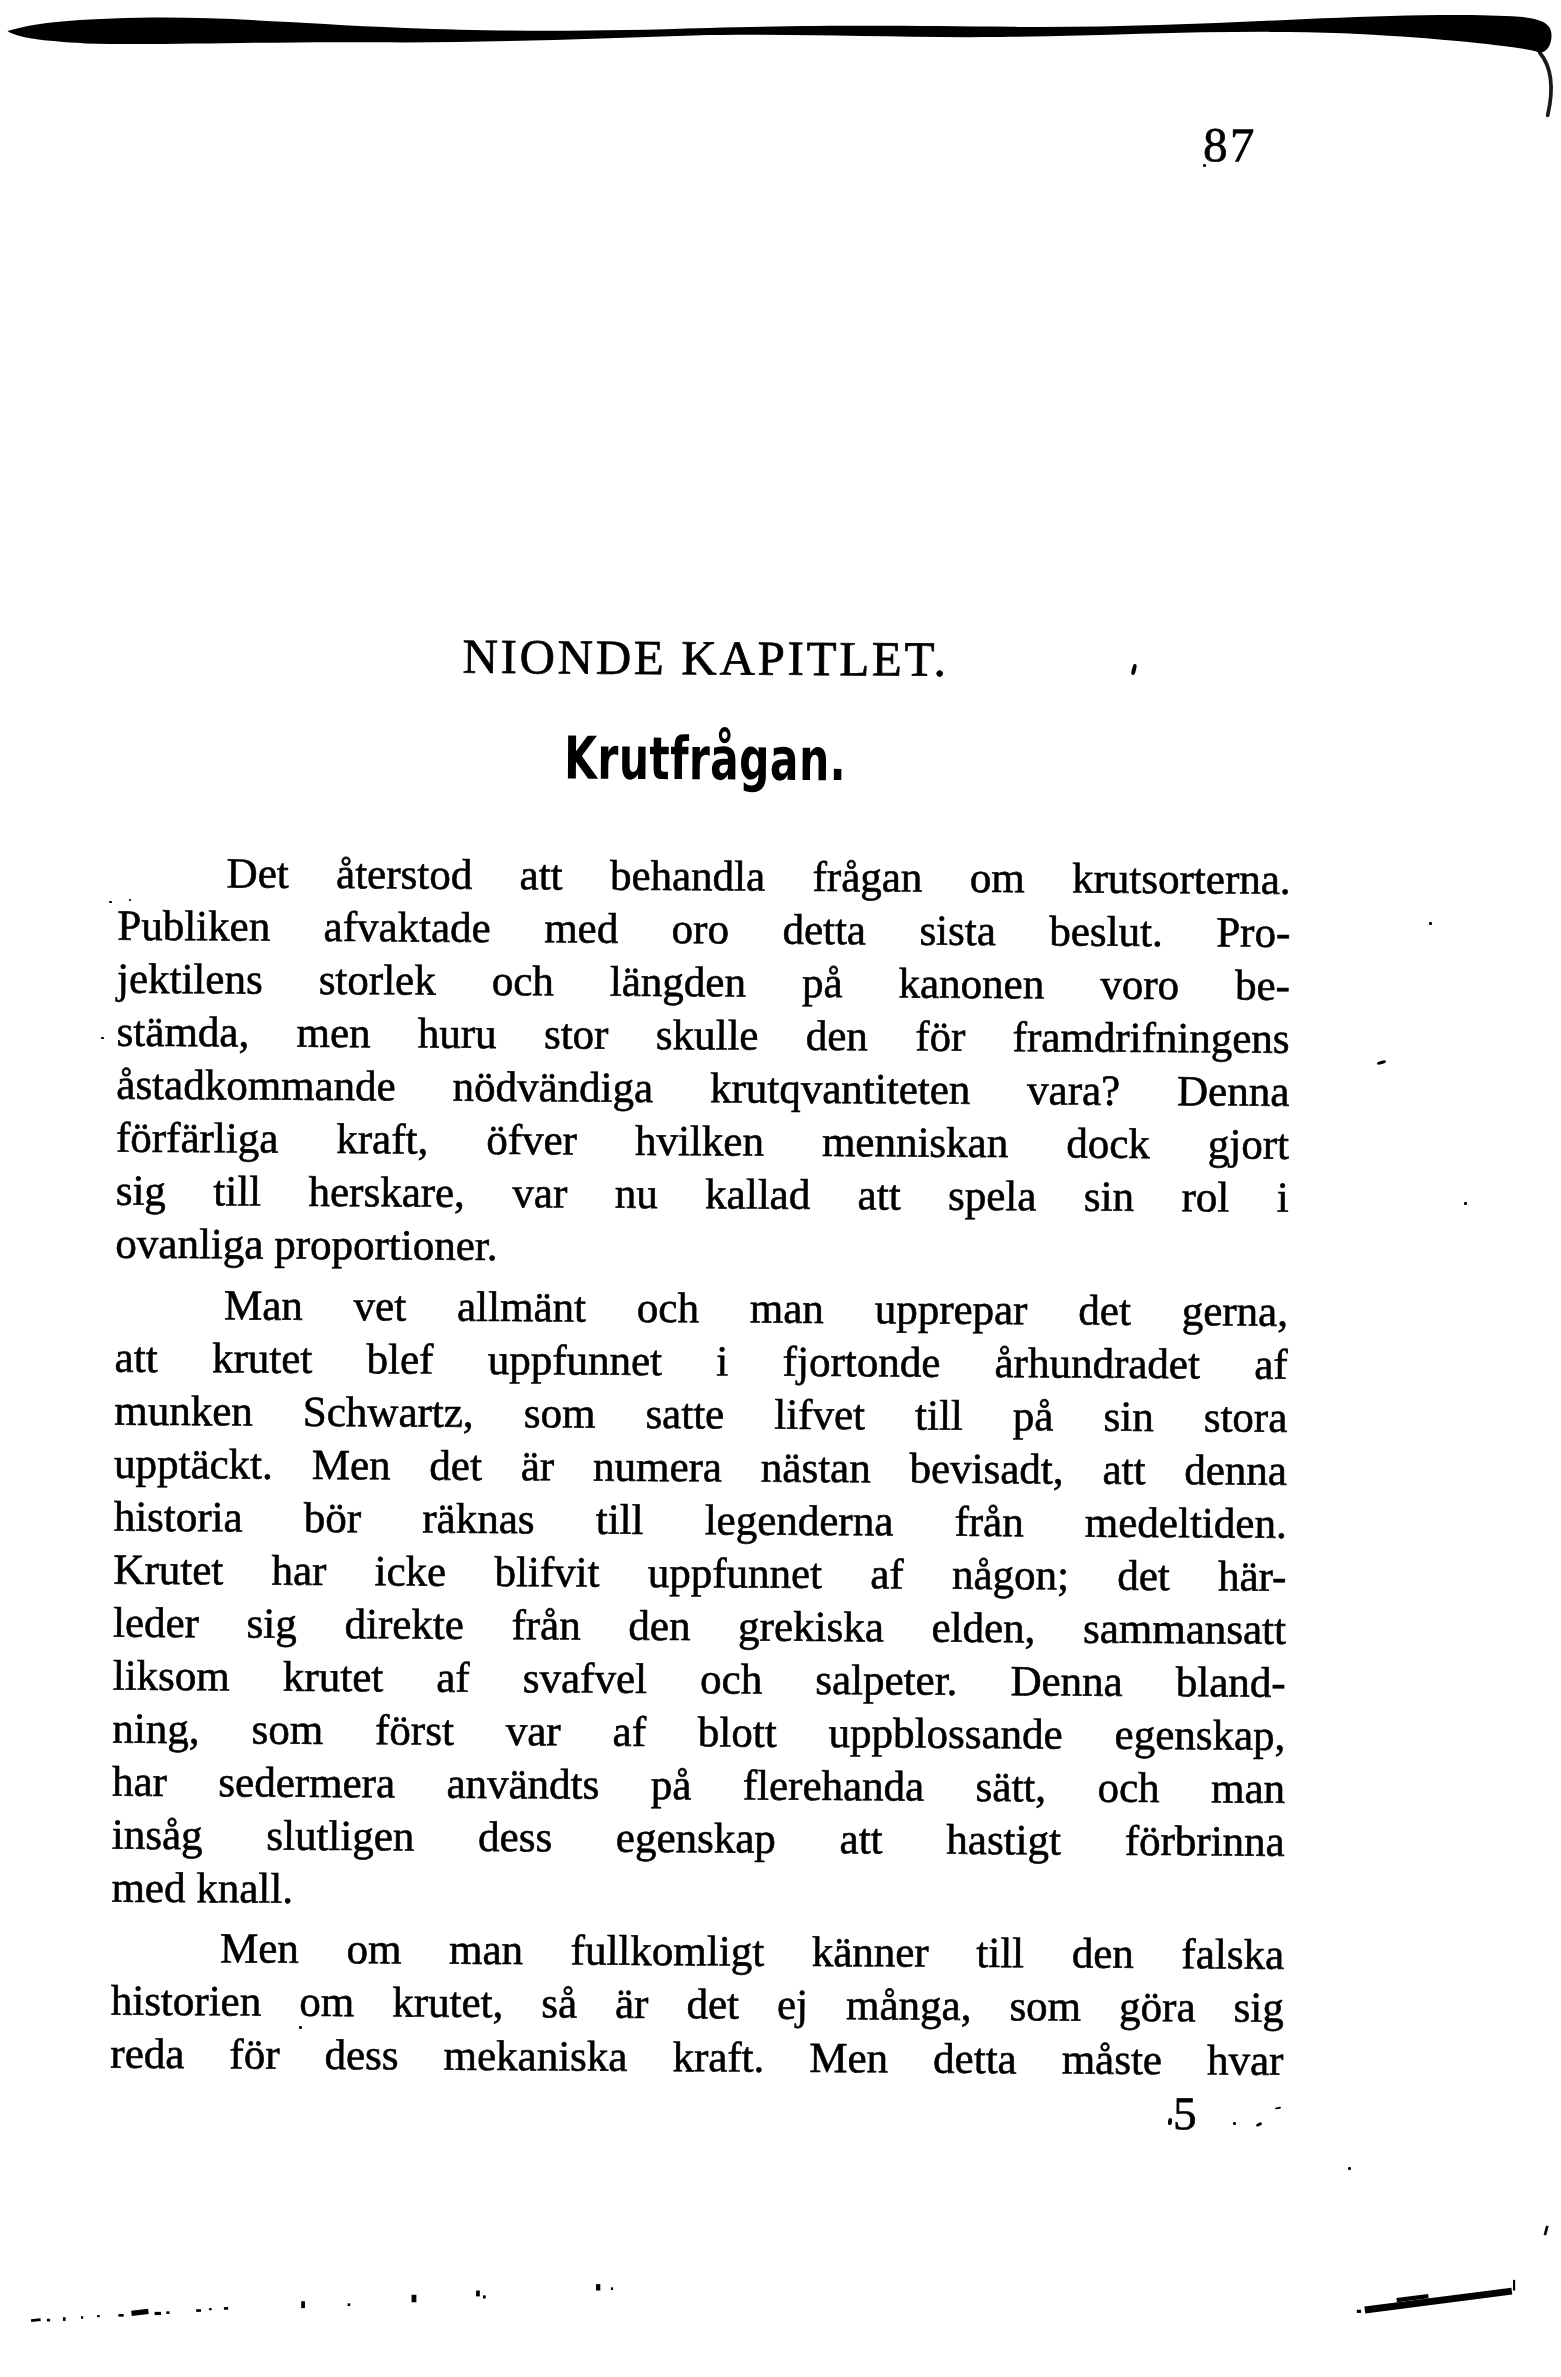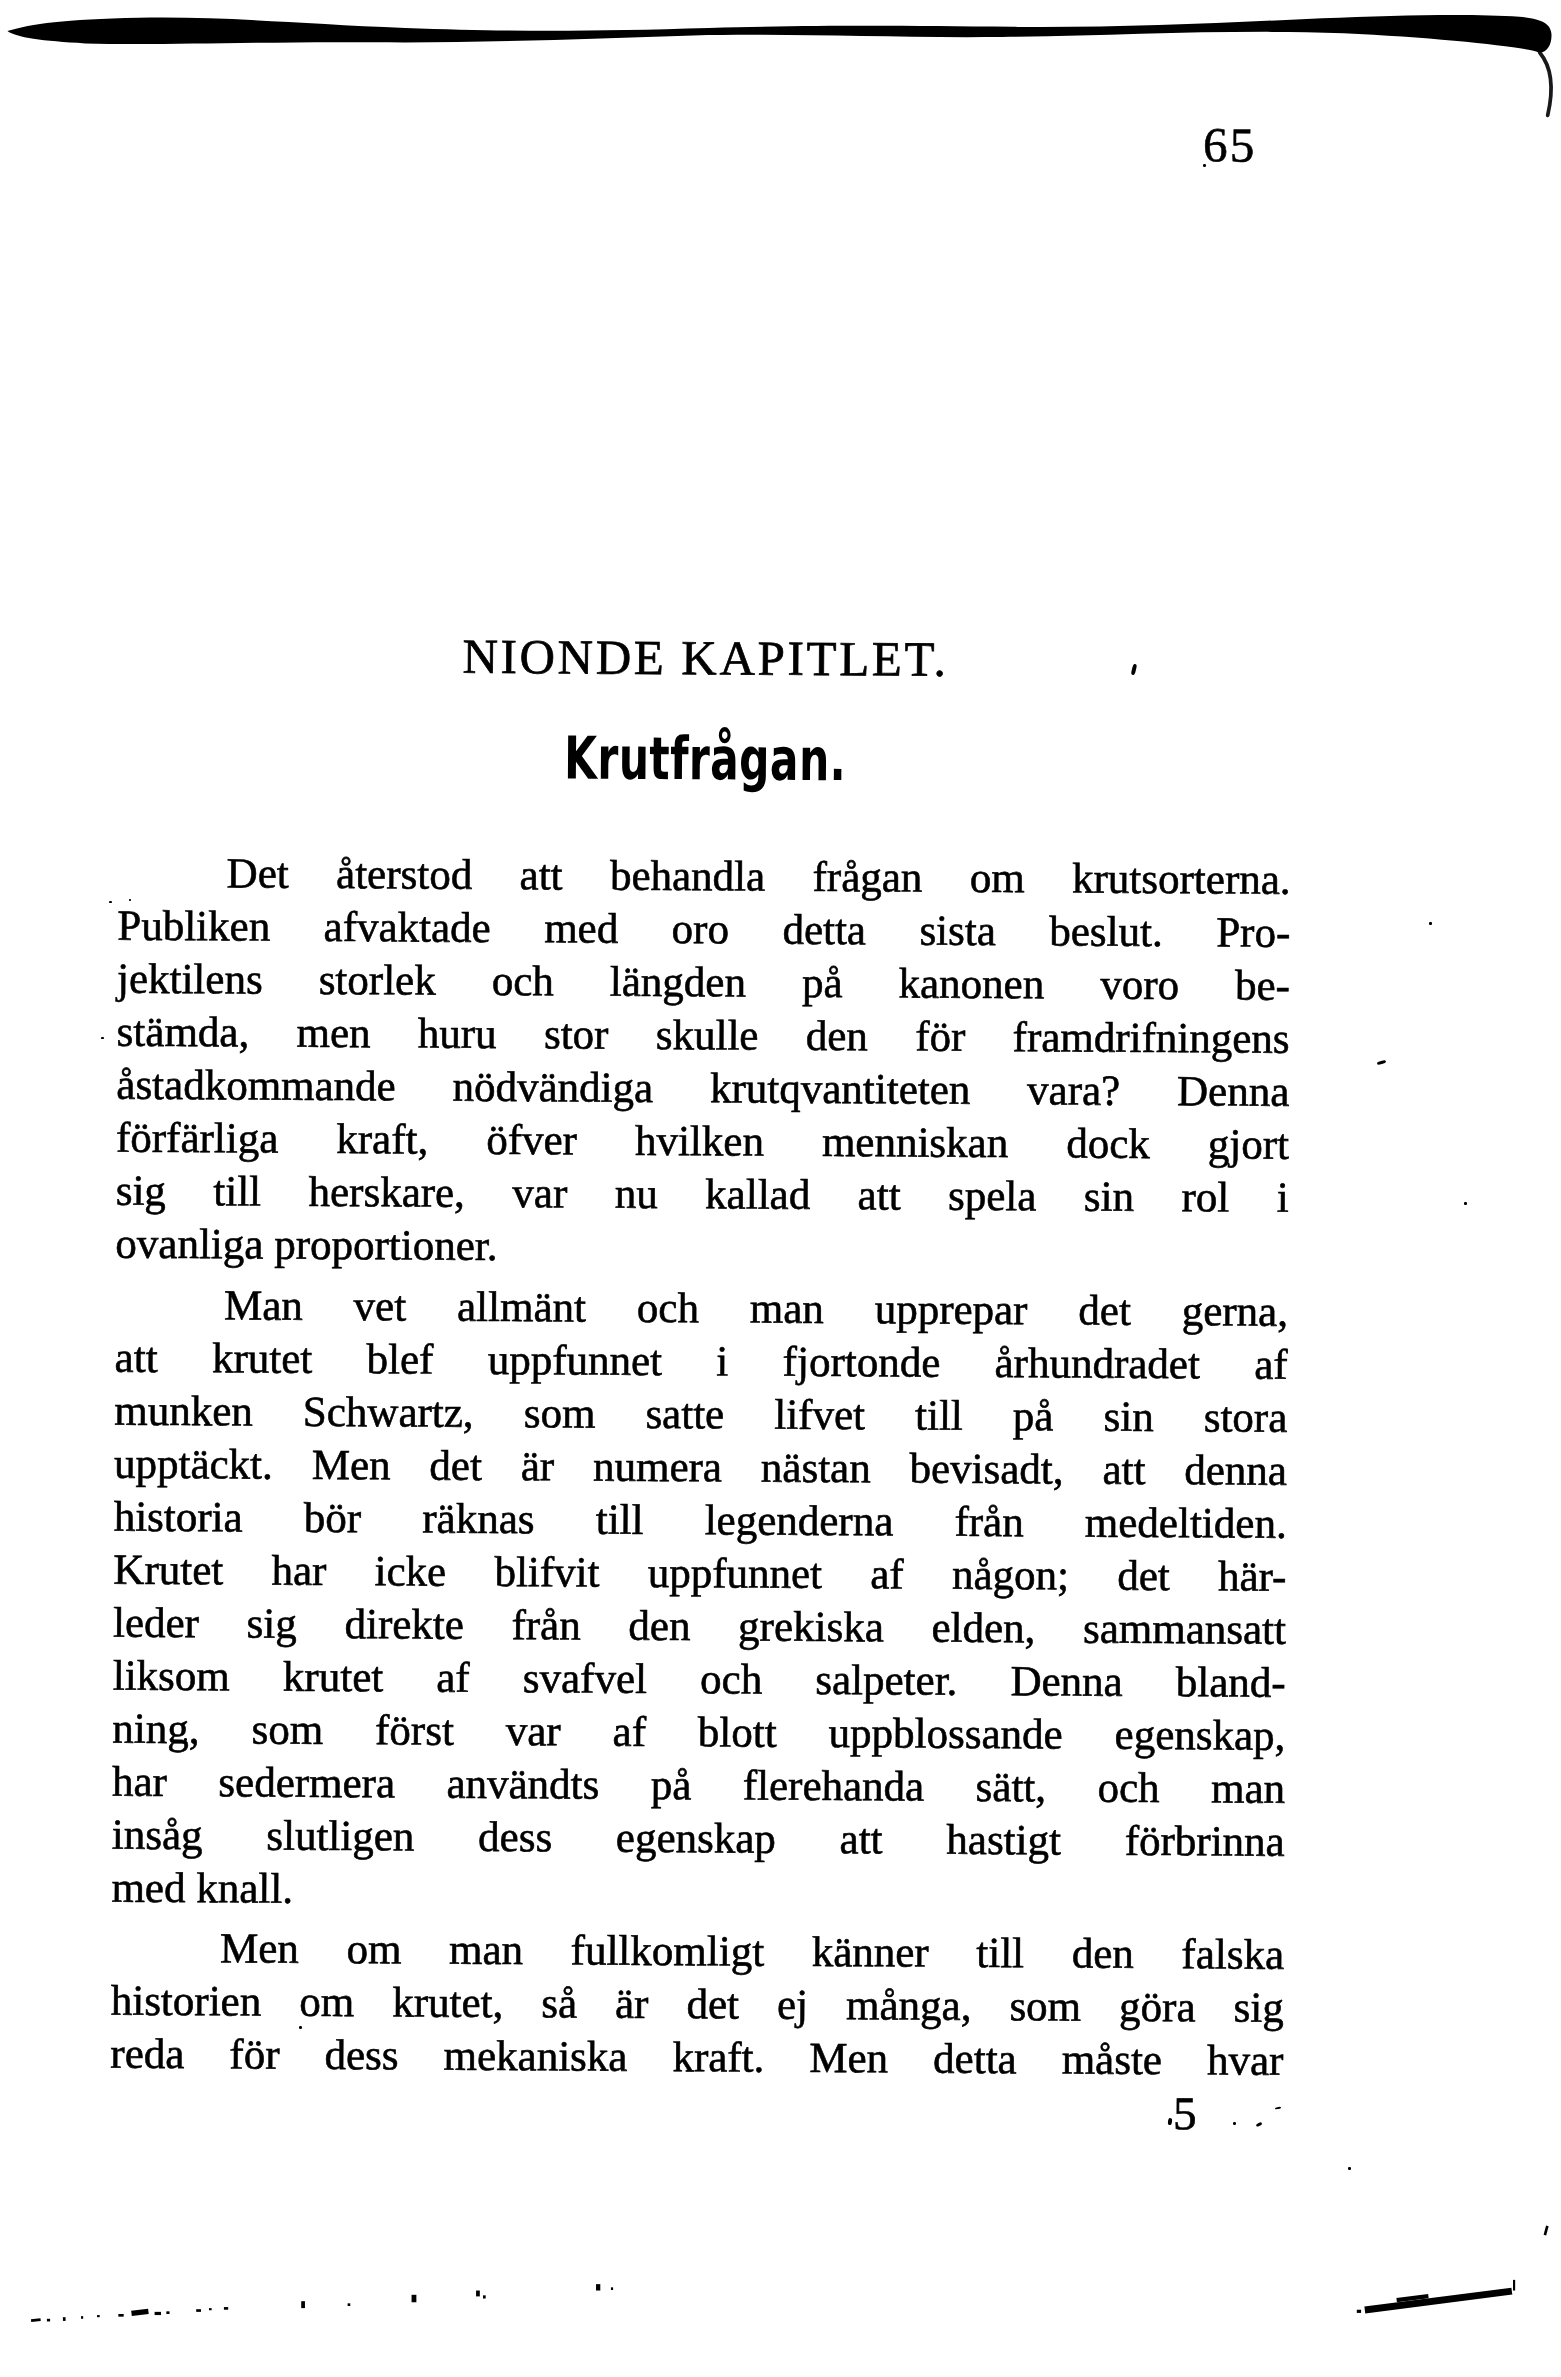--- a/index.html
+++ b/index.html
@@ -83,21 +83,21 @@
       C 2858,88 2700,70 2520,62
       C 2300,54 2100,67 1880,69
       C 1660,71 1500,62 1300,66
       C 1100,72 900,81 700,79
       C 500,77 300,85 160,81
       C 80,77 30,70 14,58 Z"></path>
     <path fill="none" stroke="#000" stroke-width="7" stroke-linecap="round" opacity="0.9" d="M2888,98 C 2908,122 2916,160 2903,216"></path>
   </svg>
 
   <div class="content">
-    <div class="page-number">65</div>
+    <div class="page-number">87</div>
 
     <div class="chapter-heading">NIONDE KAPITLET.</div>
 
     <div class="chapter-title">
       <span>Krutfrågan.</span>
     </div>
 
     <div class="body-text">
         <div class="para">
           <div class="line indent">Det återstod att behandla frågan om krutsorterna.</div>

